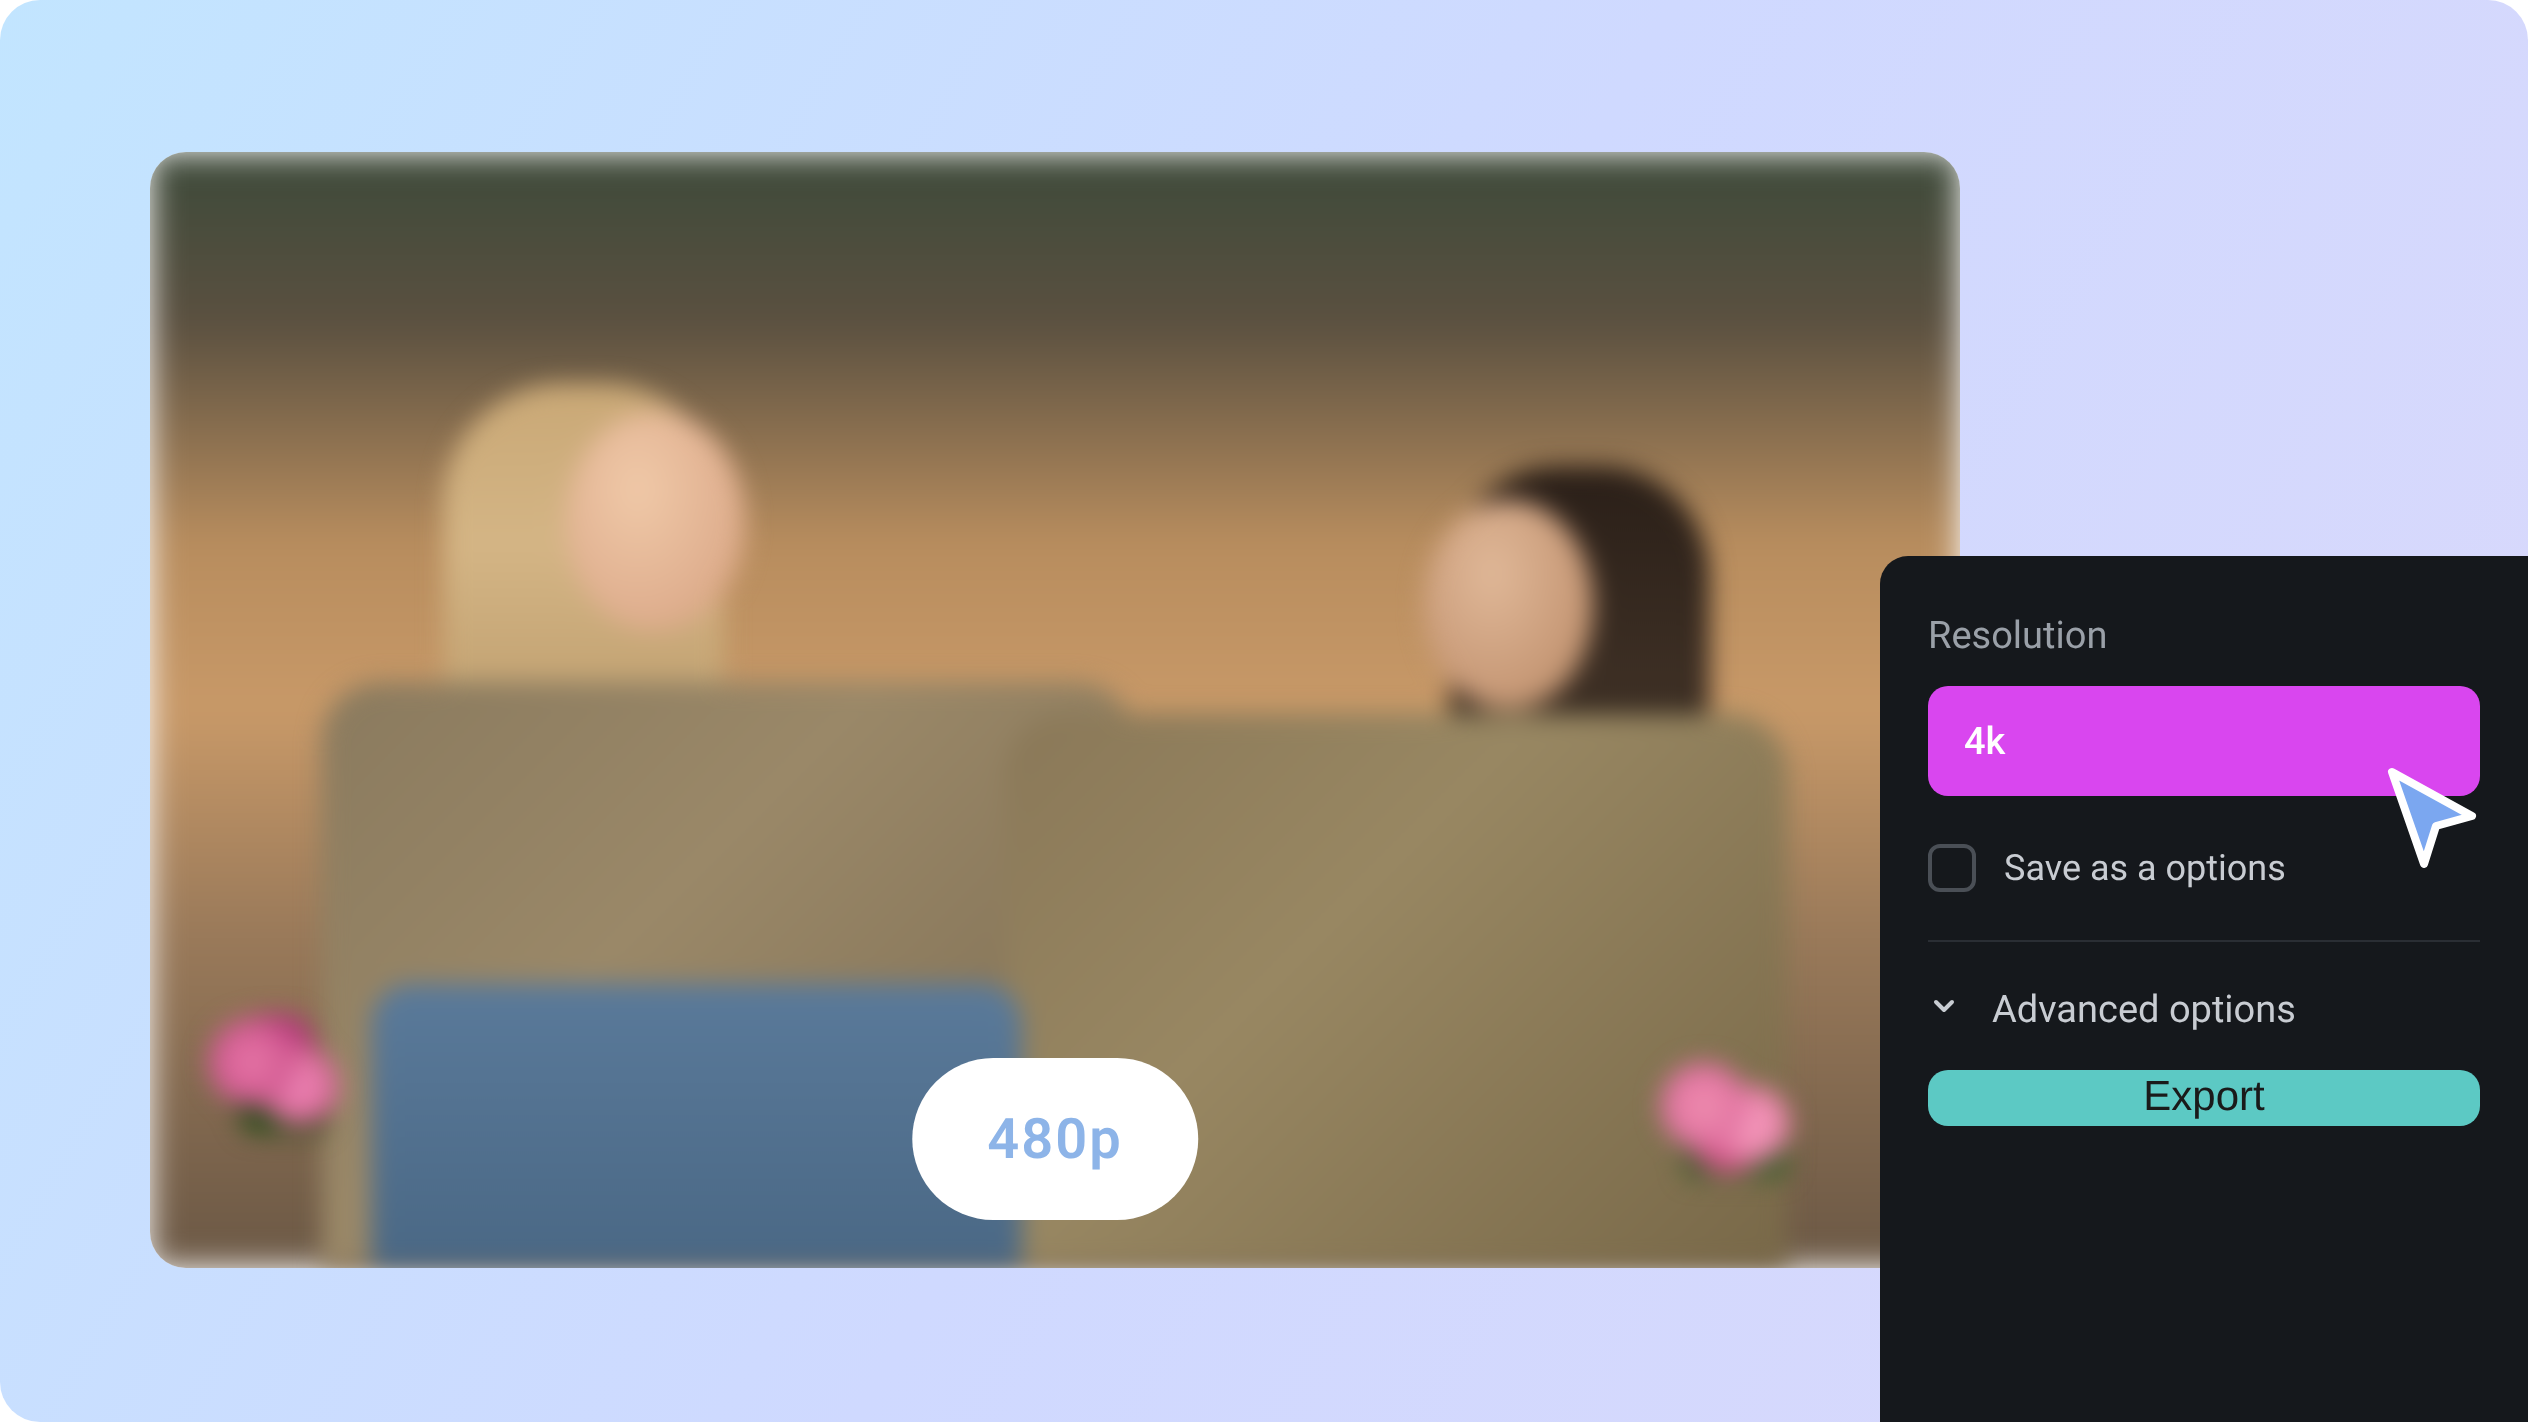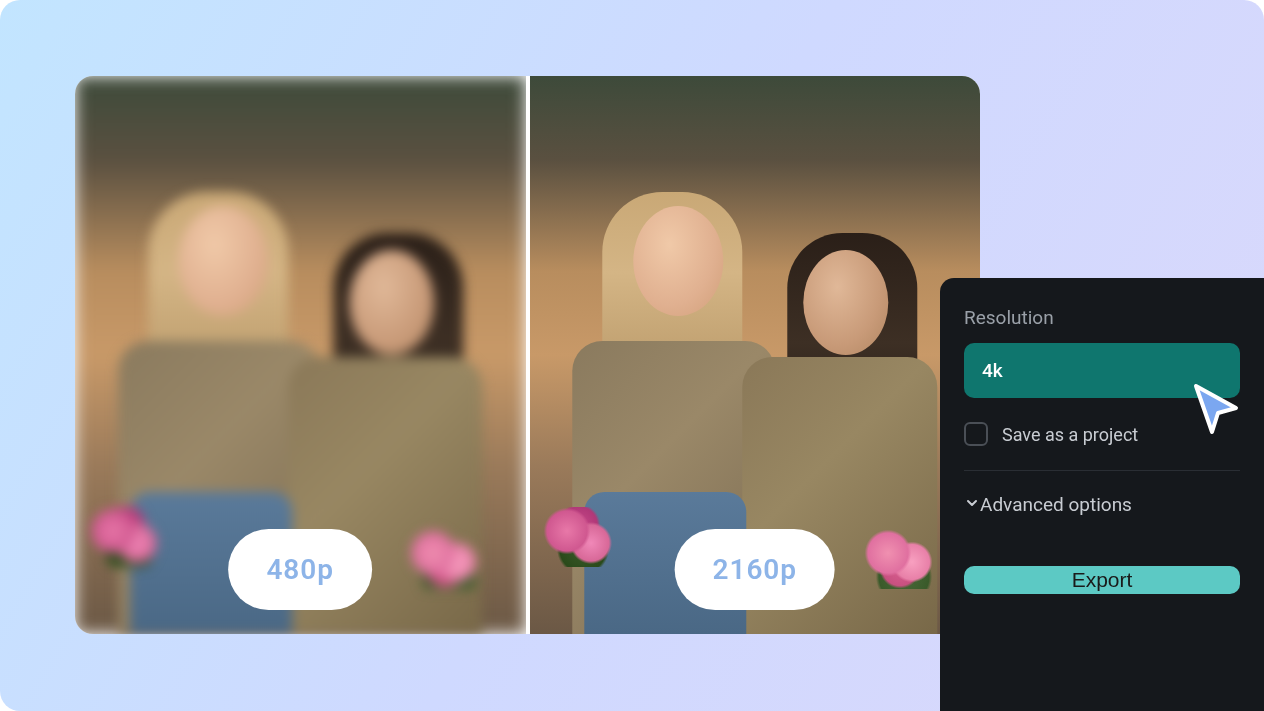--- a/index.html
+++ b/index.html
@@ -210,21 +210,21 @@
       flex-direction: column;
     }
     
     .panel-label {
       color: #9aa0a8;
       font-size: 19px;
       margin-bottom: 14px;
     }
     
     .resolution-select {
-      background: #0f766e;
+      background: #d946ef;
       border-radius: 10px;
       padding: 16px 18px;
       color: #ffffff;
       font-size: 19px;
       font-weight: 500;
       cursor: pointer;
       margin-bottom: 24px;
     }
     
     .checkbox-row {
@@ -250,23 +250,23 @@
     
     .divider {
       height: 1px;
       background: #2a2e34;
       margin-bottom: 22px;
     }
     
     .advanced-row {
       display: flex;
       align-items: center;
-      gap: 0;
+      gap: 16px;
       cursor: pointer;
-      margin-bottom: 50px;
+      margin-bottom: 19px;
     }
     
     .chevron {
       color: #c8ccd2;
       font-size: 16px;
     }
     
     .advanced-label {
       color: #c8ccd2;
       font-size: 19px;
@@ -315,54 +315,33 @@
             <div class="torso"></div>
           </div>
           <div class="jeans"></div>
         </div>
         <div class="flowers flowers-left"></div>
         <div class="flowers flowers-right"></div>
       </div>
       <div class="resolution-badge">480p</div>
     </div>
 
-    <div class="image-half">
-      <div class="photo">
-        <div class="photo-bg"></div>
-        <div class="figure-group">
-          <div class="person person-left">
-            <div class="hair-blonde"></div>
-            <div class="head"></div>
-            <div class="torso"></div>
-          </div>
-          <div class="person person-right">
-            <div class="hair-dark"></div>
-            <div class="head"></div>
-            <div class="torso"></div>
-          </div>
-          <div class="jeans"></div>
-        </div>
-        <div class="flowers flowers-left"></div>
-        <div class="flowers flowers-right"></div>
-      </div>
-      <div class="resolution-badge">2160p</div>
-    </div>
 
   </div>
 
   <div class="export-panel">
     <div class="panel-label">Resolution</div>
 
     <div class="resolution-select">
       <span>4k</span>
     </div>
 
     <div class="checkbox-row">
       <div class="checkbox-box"></div>
-      <span class="checkbox-label">Save as a project</span>
+      <span class="checkbox-label">Save as a options</span>
     </div>
 
     <div class="divider"></div>
 
     <div class="advanced-row">
       <span class="chevron">
         <svg width="16" height="16" viewBox="0 0 16 16" fill="none">
           <path d="M4 6 L8 10 L12 6" stroke="#c8ccd2" stroke-width="2" stroke-linecap="round" stroke-linejoin="round"></path>
         </svg>
       </span>

